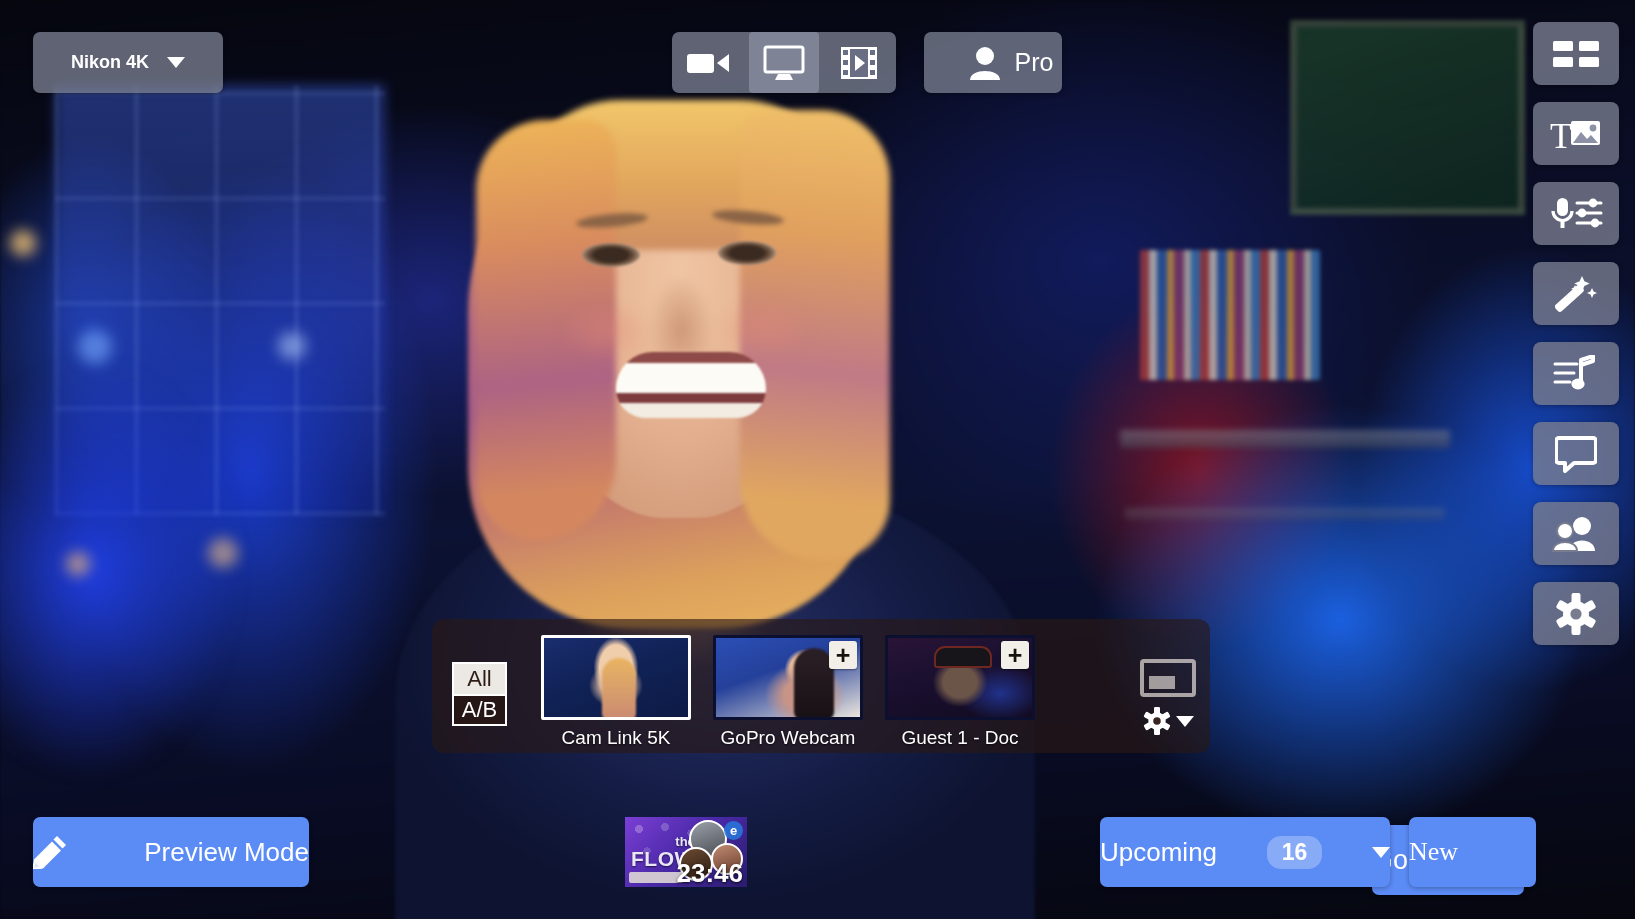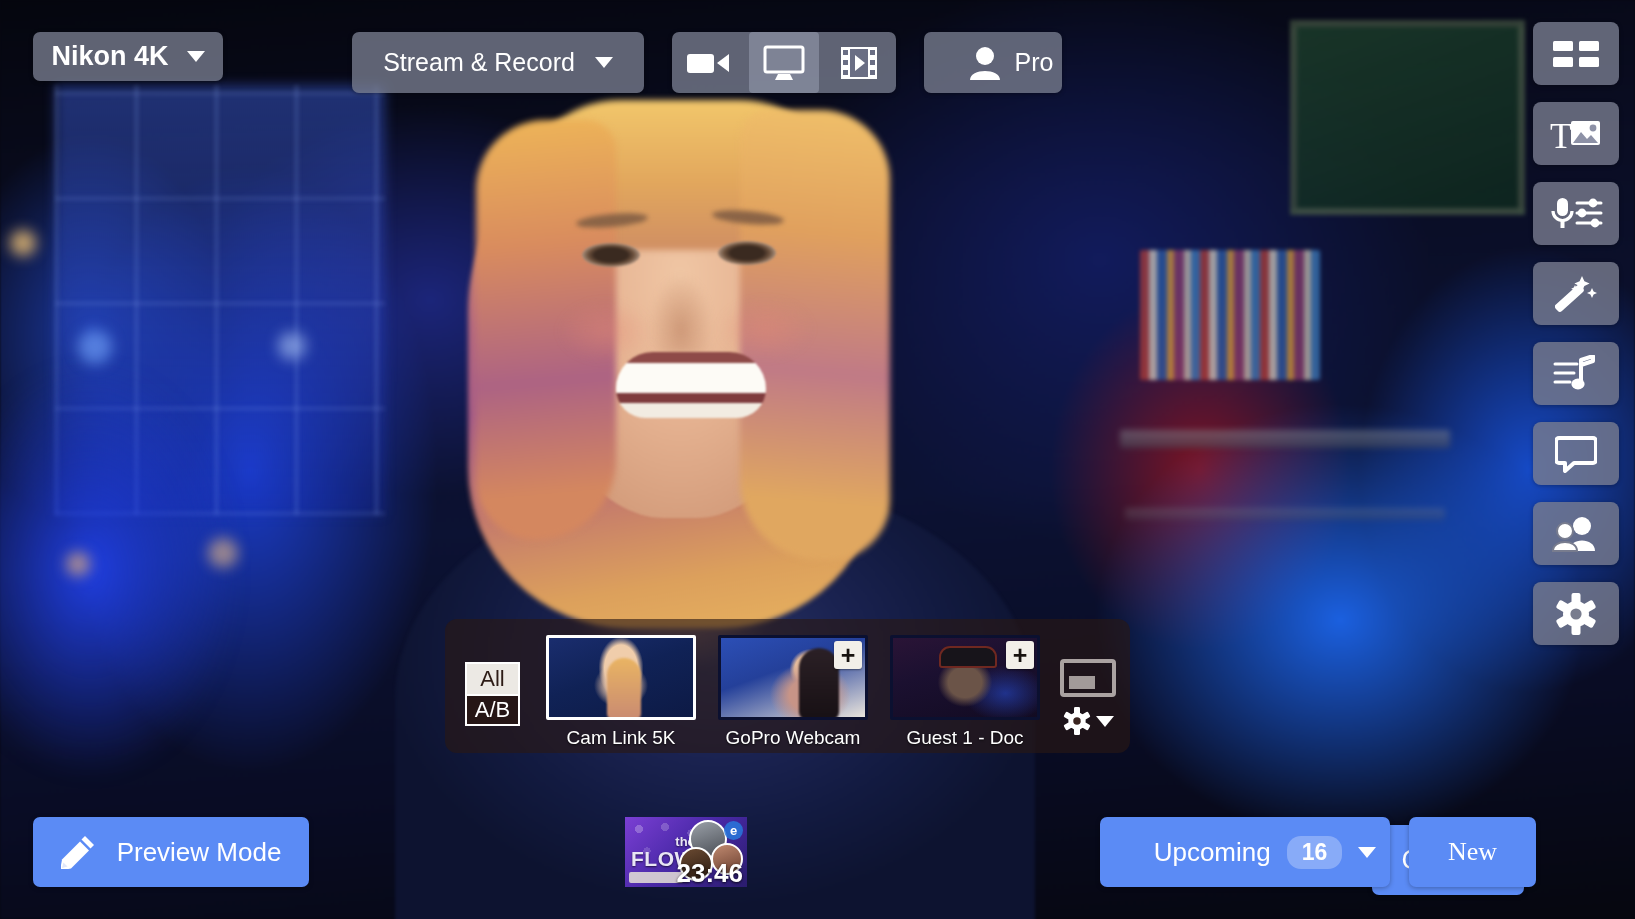--- a/index.html
+++ b/index.html
@@ -135,21 +135,21 @@
   .cheek.r { left:418px; top:298px; }
 
   
   .topbar { position:absolute; left:0; top:0; width:100%; height:110px; z-index:30; }
   .pill {
     position:absolute; display:flex; align-items:center; justify-content:center;
     gap:14px; background:rgba(118,122,140,.80);
     border-radius:7px; color:#fff; font-weight:bold;
     box-shadow:0 1px 4px rgba(0,0,0,.35); cursor:pointer;
   }
-  #src-select { left:33px; top:32px; width:190px; height:49px; font-size:27px; gap:18px; }
+  #src-select { left:33px; top:32px; width:190px; height:61px; font-size:18px; gap:18px; }
   #mode-select { left:352px; top:32px; width:292px; height:61px; font-size:25px; gap:20px; font-weight:normal; }
   #view-toggle { left:672px; top:32px; width:224px; height:61px; gap:0; justify-content:space-around; }
   #pro-btn { left:924px; top:32px; width:138px; height:61px; font-size:25px; font-weight:normal; gap:14px;padding-left:36px; }
   .caret {
     width:0; height:0; border-left:9px solid transparent; border-right:9px solid transparent;
     border-top:11px solid #fff;
   }
   .view-seg { display:flex; align-items:center; justify-content:center; width:70px; height:61px; cursor:pointer; }
   .view-seg.active { background:rgba(165,170,190,.45); border-radius:4px; }
 
@@ -157,23 +157,23 @@
   .sidebar { position:absolute; right:16px; top:22px; z-index:30;
     display:flex; flex-direction:column; gap:17px; }
   .side-btn {
     width:86px; height:63px; background:rgba(120,124,142,.80);
     border-radius:8px; display:flex; align-items:center; justify-content:center;
     cursor:pointer; box-shadow:0 1px 4px rgba(0,0,0,.3);
   }
 
   
   .source-strip {
-    position:absolute; left:445px; top:619px; width:685px; height:134px;
+    position:absolute; left:432px; top:619px; width:778px; height:134px;
     background:rgba(42,24,20,.62); border-radius:12px; z-index:25;
-    display:flex; align-items:flex-start; padding:16px 14px 0 20px; gap:4px;
+    display:flex; align-items:flex-start; padding:16px 14px 0 20px; gap:12px;
   }
   .ab-toggle { display:flex; flex-direction:column; width:55px; margin-top:27px; flex:0 0 auto; }
   .ab-btn {
     height:32px; display:flex; align-items:center; justify-content:center;
     font-size:22px; cursor:pointer; border:2px solid #fff;
   }
   .ab-btn.on  { background:#ece9e4; color:#2d1c16; border-bottom:none; }
   .ab-btn.off { background:rgba(40,22,18,.75); color:#fff; }
 
   .sources { display:flex; gap:22px; margin-left:22px; }
@@ -217,27 +217,27 @@
     background:radial-gradient(ellipse 44px 40px at 50% 56%, #6b5448 0 38%, rgba(107,84,72,0) 62%),
       radial-gradient(ellipse 60px 40px at 78% 70%, rgba(40,80,220,.55), rgba(40,80,220,0) 70%),
       linear-gradient(165deg,#2a1436,#1b1030 40%,#120b22 100%); }
   .tn-c::after { content:""; position:absolute; left:46px; top:8px; width:58px; height:22px;
     background:#17141a; border-radius:11px 11px 3px 3px; box-shadow:0 0 0 2px rgba(200,60,40,.5) inset; }
 
   
   .bottombar { position:absolute; left:0; bottom:0; width:100%; height:110px; z-index:30; }
   .btn-blue {
     position:absolute; background:#5b8bf5; border-radius:7px; color:#fff;
-    display:flex; align-items:center; justify-content:center; cursor:pointer;
+    display:flex; align-items:center; justify-content:space-between; cursor:pointer;
     box-shadow:0 1px 5px rgba(0,0,0,.3);
   }
   #preview-btn { left:33px; top:8px; width:276px; height:70px; font-size:26px; gap:22px; }
   #golive-btn { left:747px; top:8px; width:152px; height:70px; font-size:27px; }
   #golive-wrap { position:absolute; left:625px; top:8px; width:274px; height:70px; }
-  #upcoming-btn { left:1100px; top:8px; width:290px; height:70px; font-size:26px; gap:16px;padding-left:40px; }
+  #upcoming-btn { left:1100px; top:8px; width:290px; height:70px; font-size:26px; gap:16px; }
   #new-btn { left:1409px; top:8px; width:127px; height:70px; font-size:26px;font-family:Liberation Serif, serif; }
   .count-badge {
     background:rgba(255,255,255,.28); border-radius:14px; padding:3px 15px;
     font-size:23px; font-weight:bold; color:#fff;
   }
   .golive-thumb {
     position:absolute; left:0; top:0; width:122px; height:70px; overflow:hidden;
     background:linear-gradient(135deg,#7b3fd4,#4a29a8 48%,#2a1c6d 100%);
   }
   .gl-shapes { position:absolute; inset:0; opacity:.45;
@@ -305,24 +305,20 @@
     </div>
   </div>
 
   <div class="topbar">
 
     <div class="pill" id="src-select">
       <span>Nikon 4K</span>
       <span class="caret"></span>
     </div>
 
-    <div class="pill" id="mode-select">
-      <span>Stream &amp; Record</span>
-      <span class="caret"></span>
-    </div>
 
     <div class="pill" id="view-toggle">
       <div class="view-seg">
         <svg width="46" height="28" viewBox="0 0 46 28">
           <rect x="1" y="5" width="27" height="19" rx="3" fill="#fff"></rect>
           <path d="M31 14 L43 5 L43 23 Z" fill="#fff"></path>
         </svg>
       </div>
       <div class="view-seg active">
         <svg width="46" height="36" viewBox="0 0 46 36">

